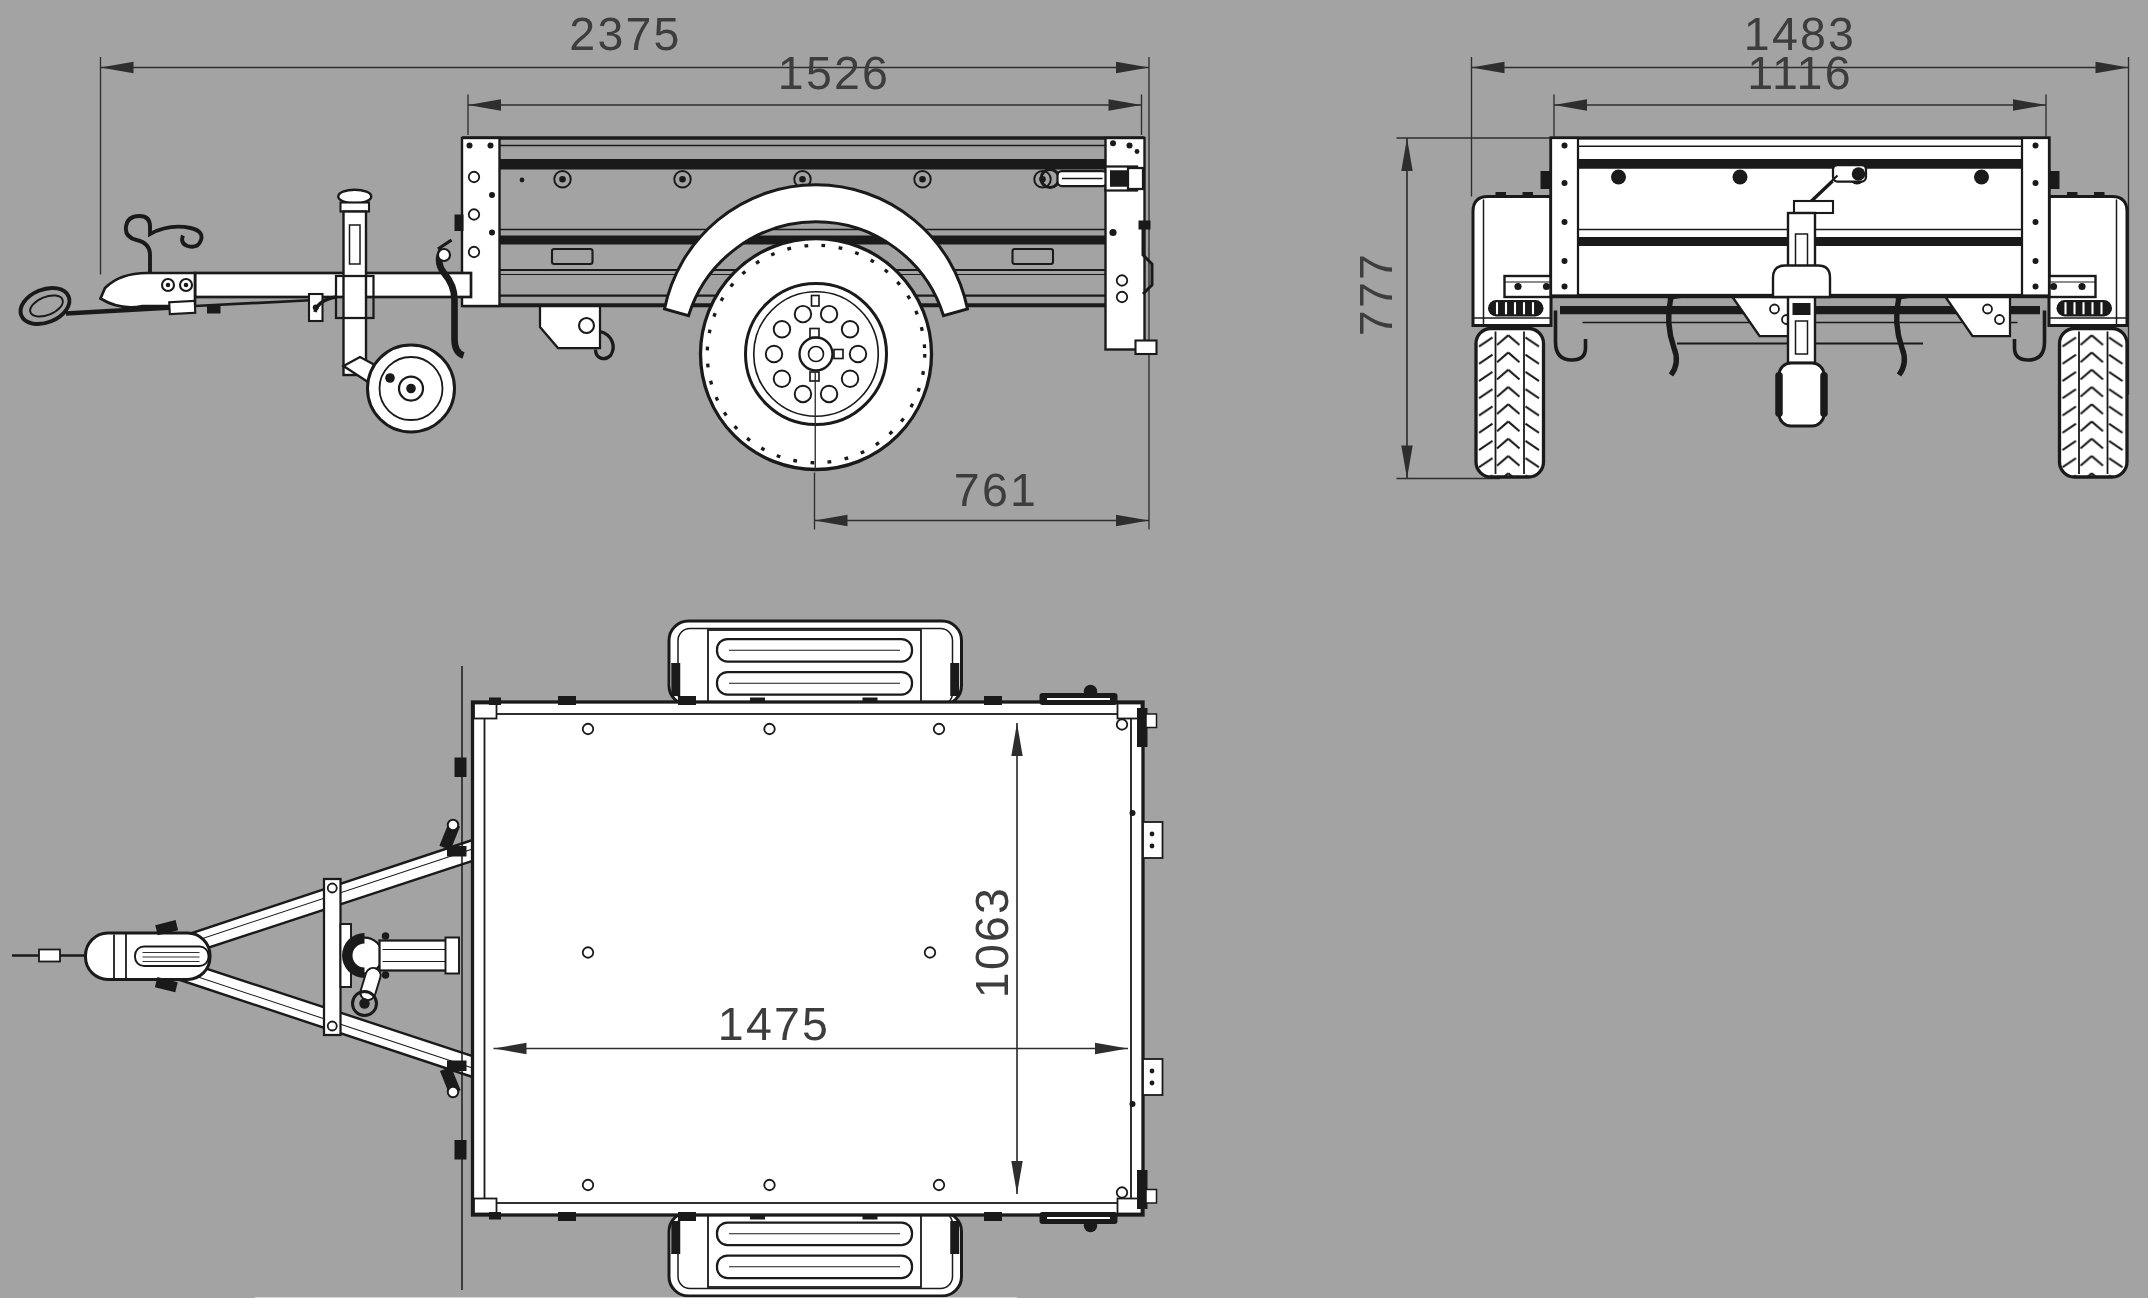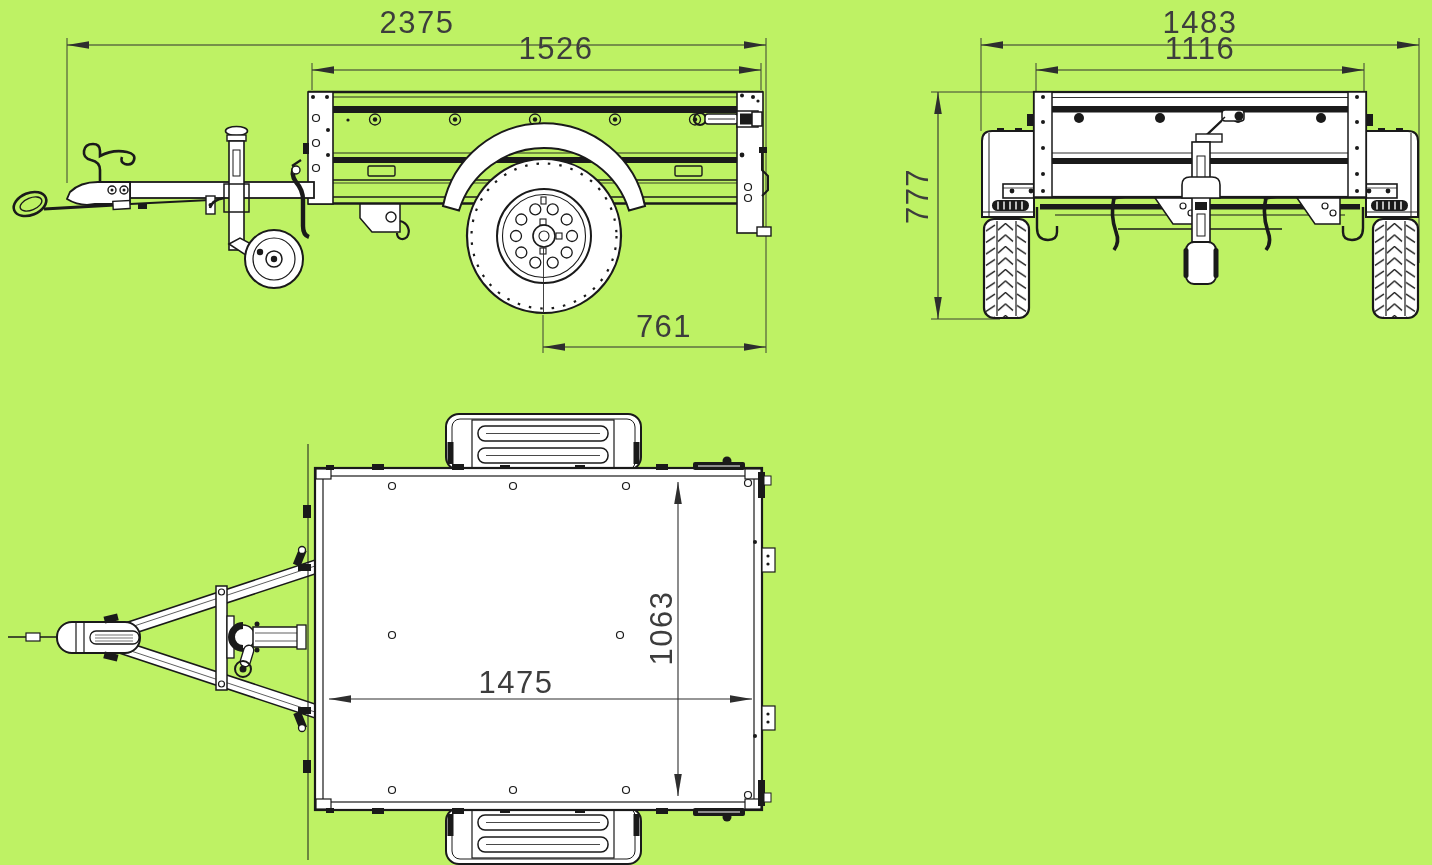--- a/index.html
+++ b/index.html
@@ -1,16 +1,16 @@
 <!DOCTYPE html>
 <html><head>
 <meta charset="utf-8">
 <style>
   html,body{margin:0;padding:0;background:#ffffff;}
-  .canvas{width:1432px;height:865px;position:relative;background:#bef264;}
+  .canvas{width:1432px;height:865px;position:relative;background:#a3a3a3;}
   svg{display:block;}
   .s  {stroke:#1a1a1a;fill:none;}
   .sw {stroke:#1a1a1a;fill:#ffffff;}
   .f  {fill:#1a1a1a;stroke:none;}
   .dimline{stroke:#2e2e2e;stroke-width:1.1;fill:none;}
   .ext{stroke:#2e2e2e;stroke-width:0.9;fill:none;}
   .arr{fill:#2e2e2e;stroke:none;}
   .dimtext{font-family:"Liberation Sans",sans-serif;font-size:31px;fill:#3d3d3d;letter-spacing:1.5px;}
 </style>
 </head>

